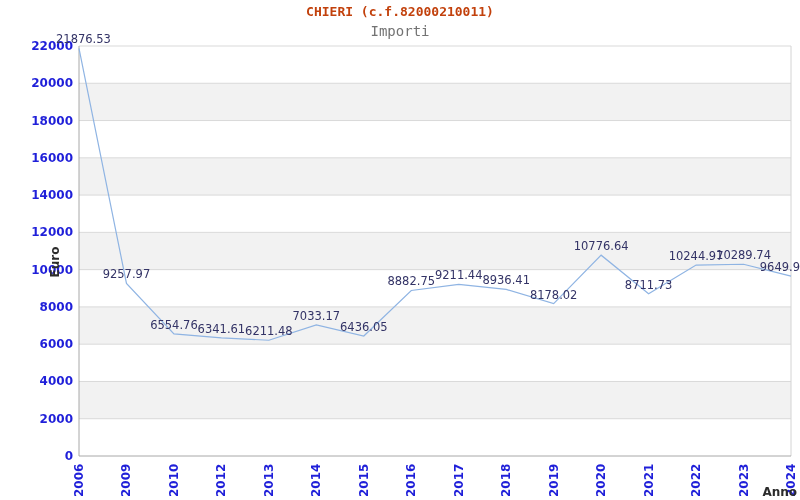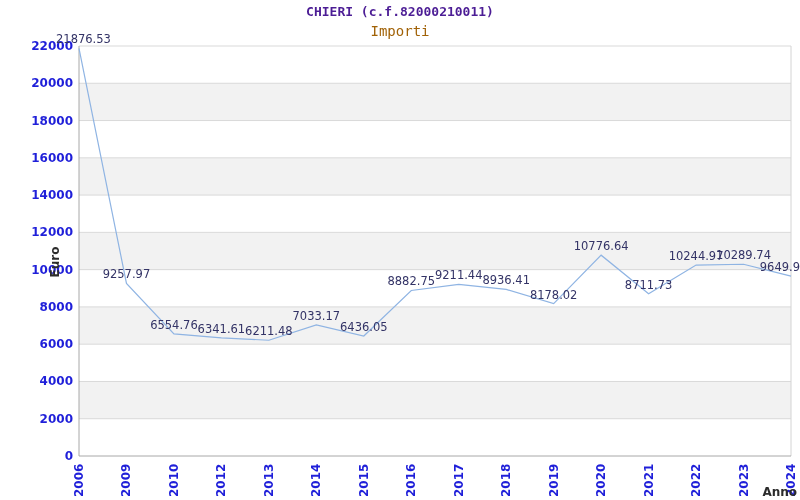--- a/index.html
+++ b/index.html
@@ -34,22 +34,22 @@
   }
   text.axtitle{
     font-family:"DejaVu Sans",sans-serif;
     font-size:12px;font-weight:bold;
   }
 </style>
 </head>
 <body>
 
 <div class="stage">
-  <div class="chart-title" style="color: #4c1d95;">CHIERI (c.f.82000210011)</div>
-  <div class="chart-subtitle" style="color: #a16207;">Importi</div>
+  <div class="chart-title" style="color: #c2410c;">CHIERI (c.f.82000210011)</div>
+  <div class="chart-subtitle" style="color: #737373;">Importi</div>
   <svg id="chart" class="chart" width="800" height="500" viewBox="0 0 800 500">
       <rect x="79" y="418.72727272727275" width="712" height="37.27272727272725" fill="#ffffff"></rect>
       <rect x="79" y="381.45454545454544" width="712" height="37.27272727272731" fill="#f2f2f2"></rect>
       <rect x="79" y="344.1818181818182" width="712" height="37.27272727272725" fill="#ffffff"></rect>
       <rect x="79" y="306.9090909090909" width="712" height="37.27272727272731" fill="#f2f2f2"></rect>
       <rect x="79" y="269.6363636363636" width="712" height="37.27272727272725" fill="#ffffff"></rect>
       <rect x="79" y="232.36363636363637" width="712" height="37.27272727272725" fill="#f2f2f2"></rect>
       <rect x="79" y="195.09090909090912" width="712" height="37.27272727272725" fill="#ffffff"></rect>
       <rect x="79" y="157.8181818181818" width="712" height="37.27272727272731" fill="#f2f2f2"></rect>
       <rect x="79" y="120.5454545454545" width="712" height="37.27272727272731" fill="#ffffff"></rect>

